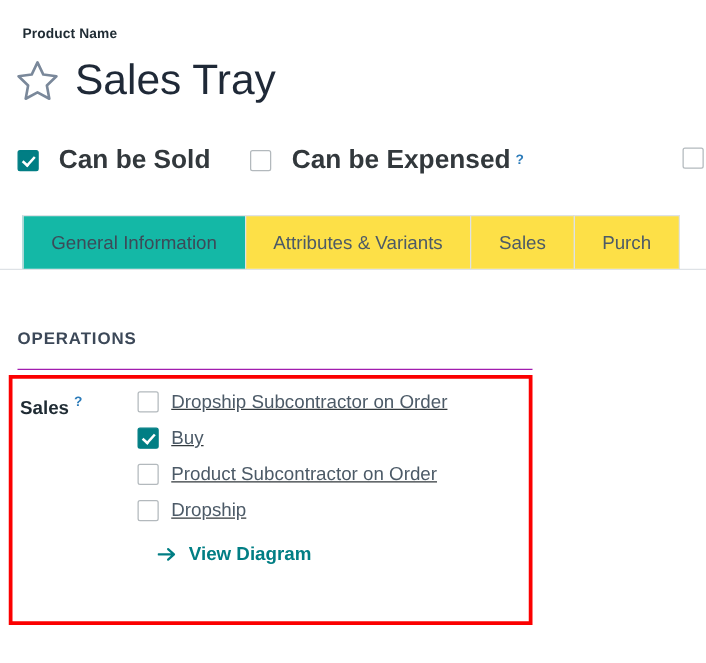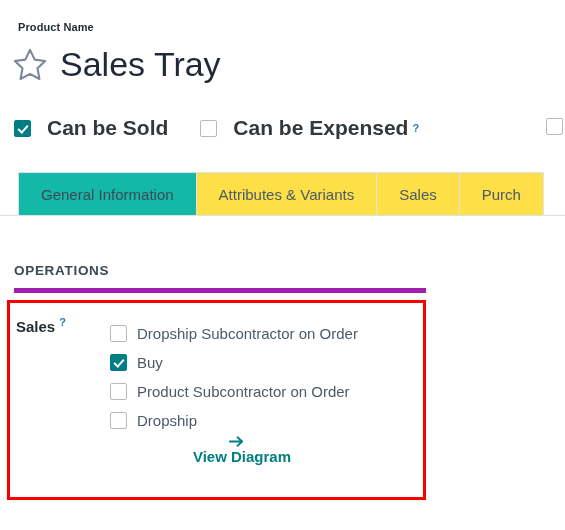--- a/index.html
+++ b/index.html
@@ -148,22 +148,22 @@
   
   .group-title {
     position: absolute;
     left: 14px;
     top: 263px;
     width: 412px;
     font-size: 13.5px;
     font-weight: bold;
     letter-spacing: .7px;
     color: #3c4858;
-    border-bottom: 5px solid #a21caf;
-    padding-bottom: 10px;
+    border-bottom: 1px solid #a21caf;
+    padding-bottom: 17px;
     box-sizing: border-box;
   }
 
   
   .highlight-box {
     position: absolute;
     left: 7px;
     top: 300px;
     width: 419px;
     height: 200px;
@@ -181,42 +181,42 @@
     color: #1f2b33;
   }
 
   .routes-list {
     position: absolute;
     left: 110px;
     top: 313px;
   }
   .route-row {
     display: flex;
-    align-items: flex-end;
+    align-items: flex-start;
     height: 29px;
+    text-decoration: underline;
   }
   .route-label {
     font-size: 15px;
     color: #4c5a67;
     margin-left: 10px;
     white-space: nowrap;
   }
 
   .view-diagram {
     display: flex;
     align-items: center;
     margin-top: 6px;
     margin-left: 16px;
     color: #017e84;
     font-size: 15px;
     font-weight: bold;
     text-decoration: none;
     cursor: pointer;
     white-space: nowrap;
-    flex-direction: column;
   }
   .arrow-icon {
     margin-right: 8px;
     display: inline-flex;
     align-items: center;
   }
 
   
   .edge-cb {
     position: absolute;

